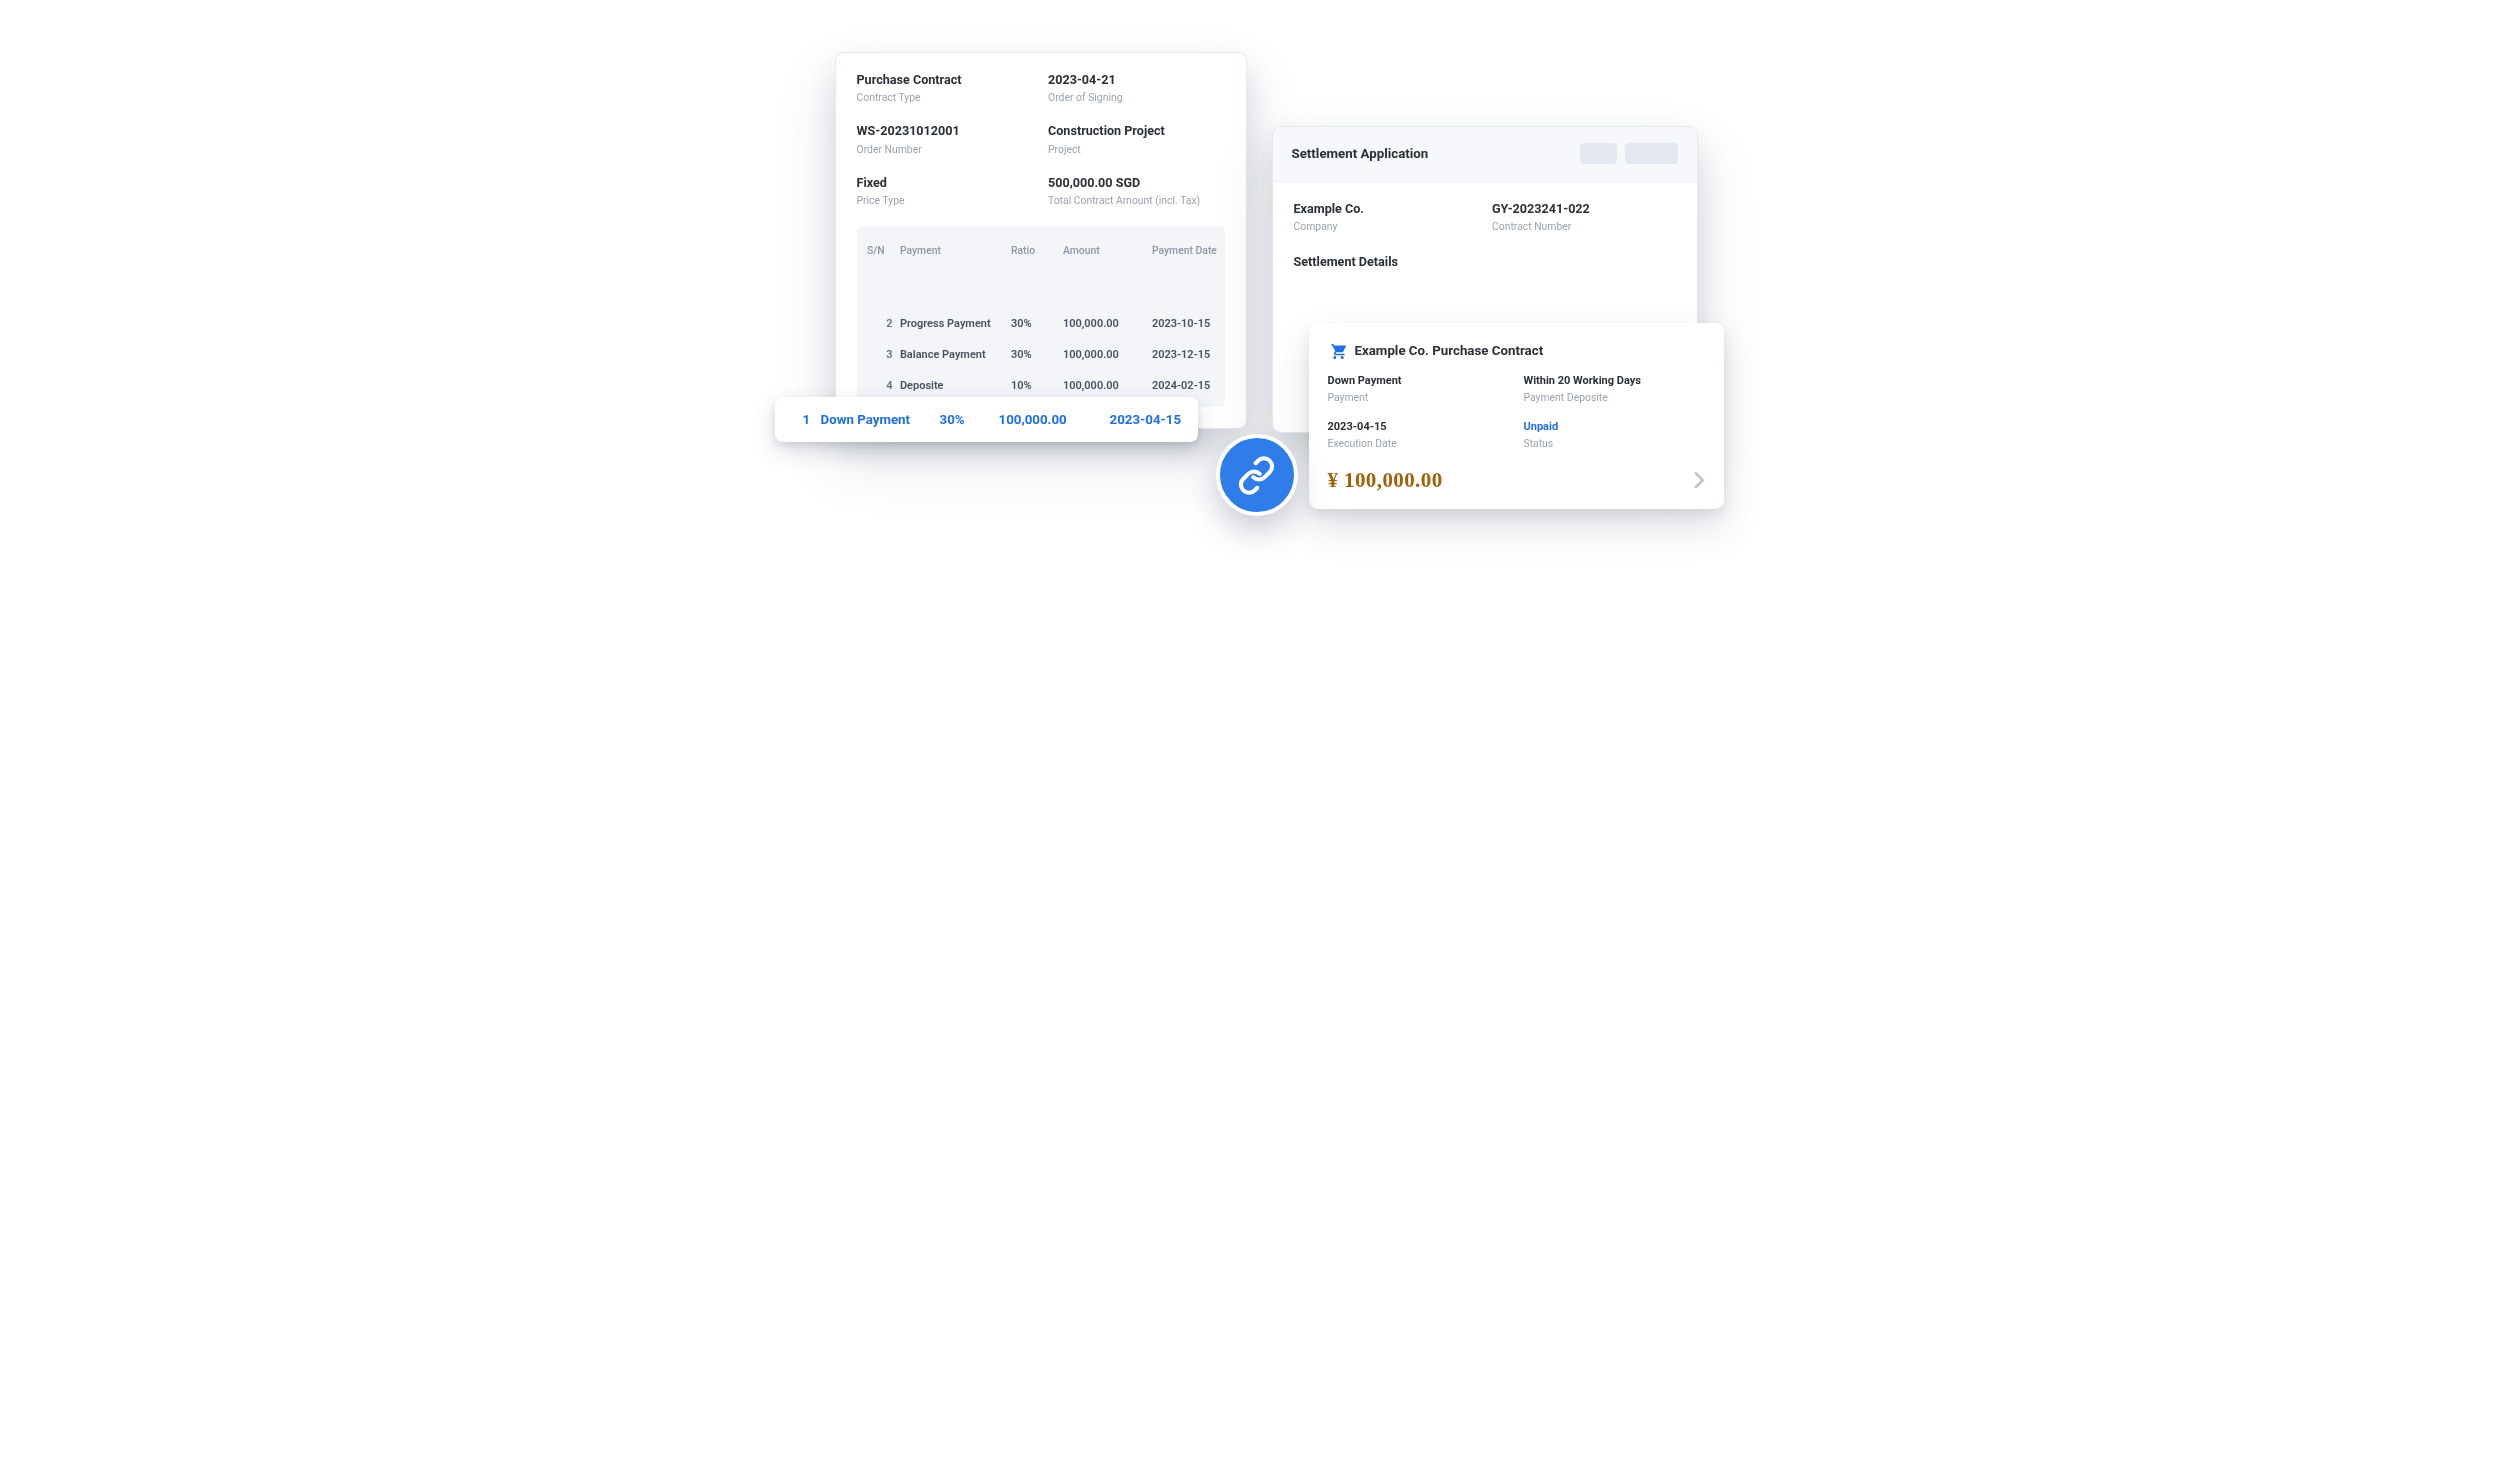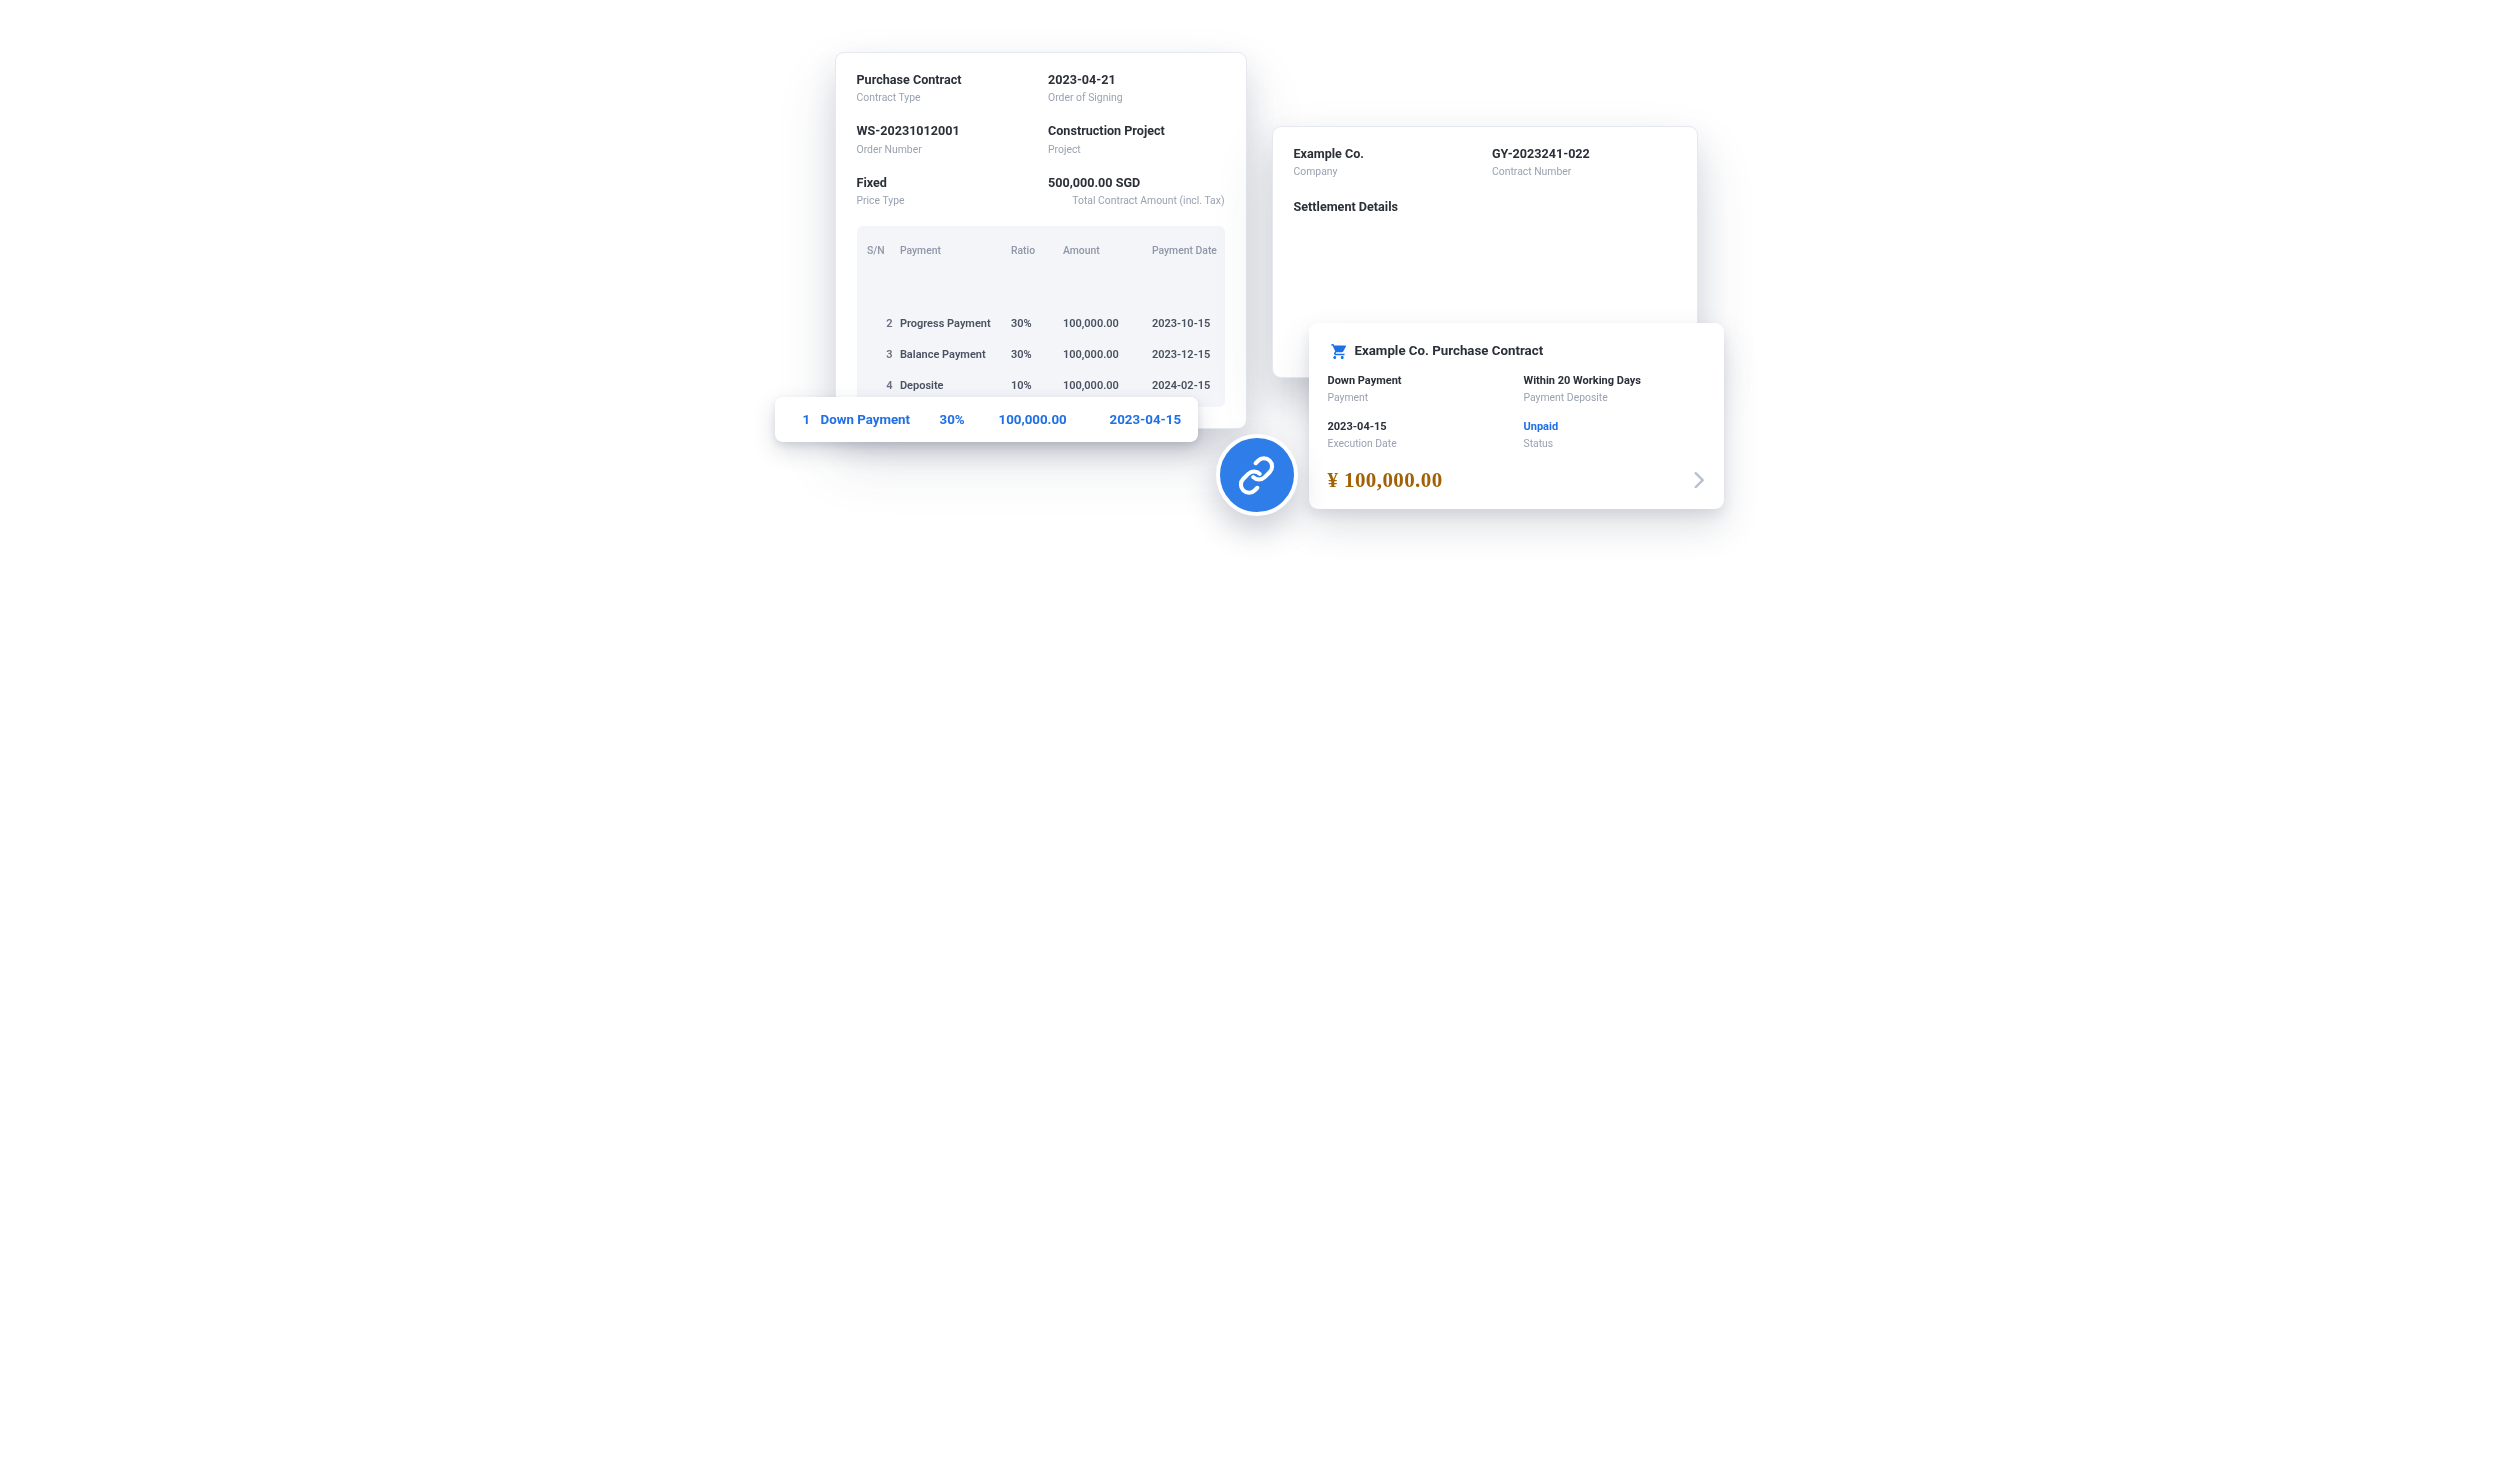--- a/index.html
+++ b/index.html
@@ -72,21 +72,20 @@
       font-weight: 700;
       color: #2a2f38;
       margin-bottom: 4.4px;
     }
     .info-item .label {
       font-size: 10.4px;
       color: #9aa2b1;
     }
     .info-item .label.multiline {
       line-height: 1.3;
-      text-align: right;
     }
     .table-wrap {
       background: #f3f5f9;
       border-radius: 6px;
       padding: 9px 0 6px;
       position: relative;
     }
     .table-header, .table-row {
       display: grid;
       grid-template-columns: 33px 111px 52px 89px 82px;
@@ -290,20 +289,27 @@
 
   <div class="highlight-row">
     <div class="sn">1</div>
     <div>Down Payment</div>
     <div>30%</div>
     <div>100,000.00</div>
     <div>2023-04-15</div>
   </div>
 
   <div class="card card-right">
+    <div class="card-header">
+      <div class="card-title">Settlement Application</div>
+      <div class="header-actions">
+        <div class="action-pill small"></div>
+        <div class="action-pill large"></div>
+      </div>
+    </div>
     <div class="right-body">
       <div class="right-info-grid">
         <div class="info-item">
           <div class="value">Example Co.</div>
           <div class="label">Company</div>
         </div>
         <div class="info-item">
           <div class="value">GY-2023241-022</div>
           <div class="label">Contract Number</div>
         </div>

